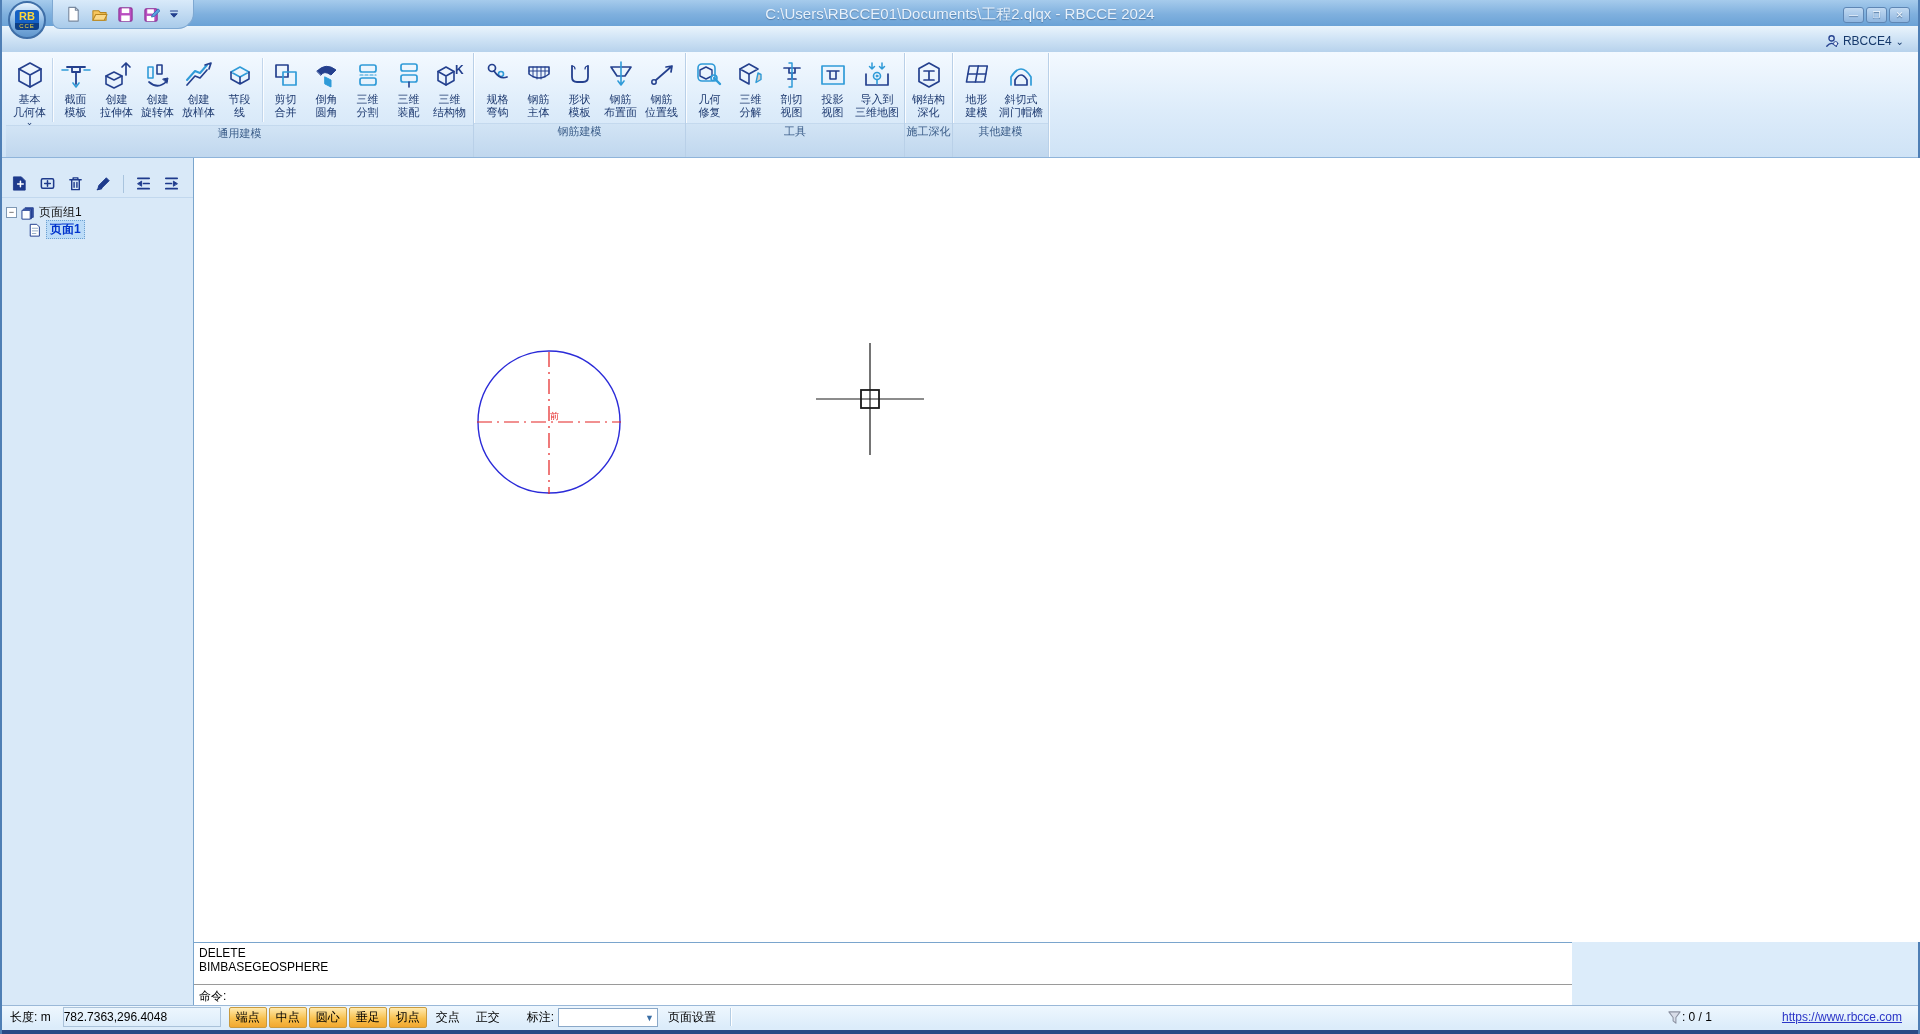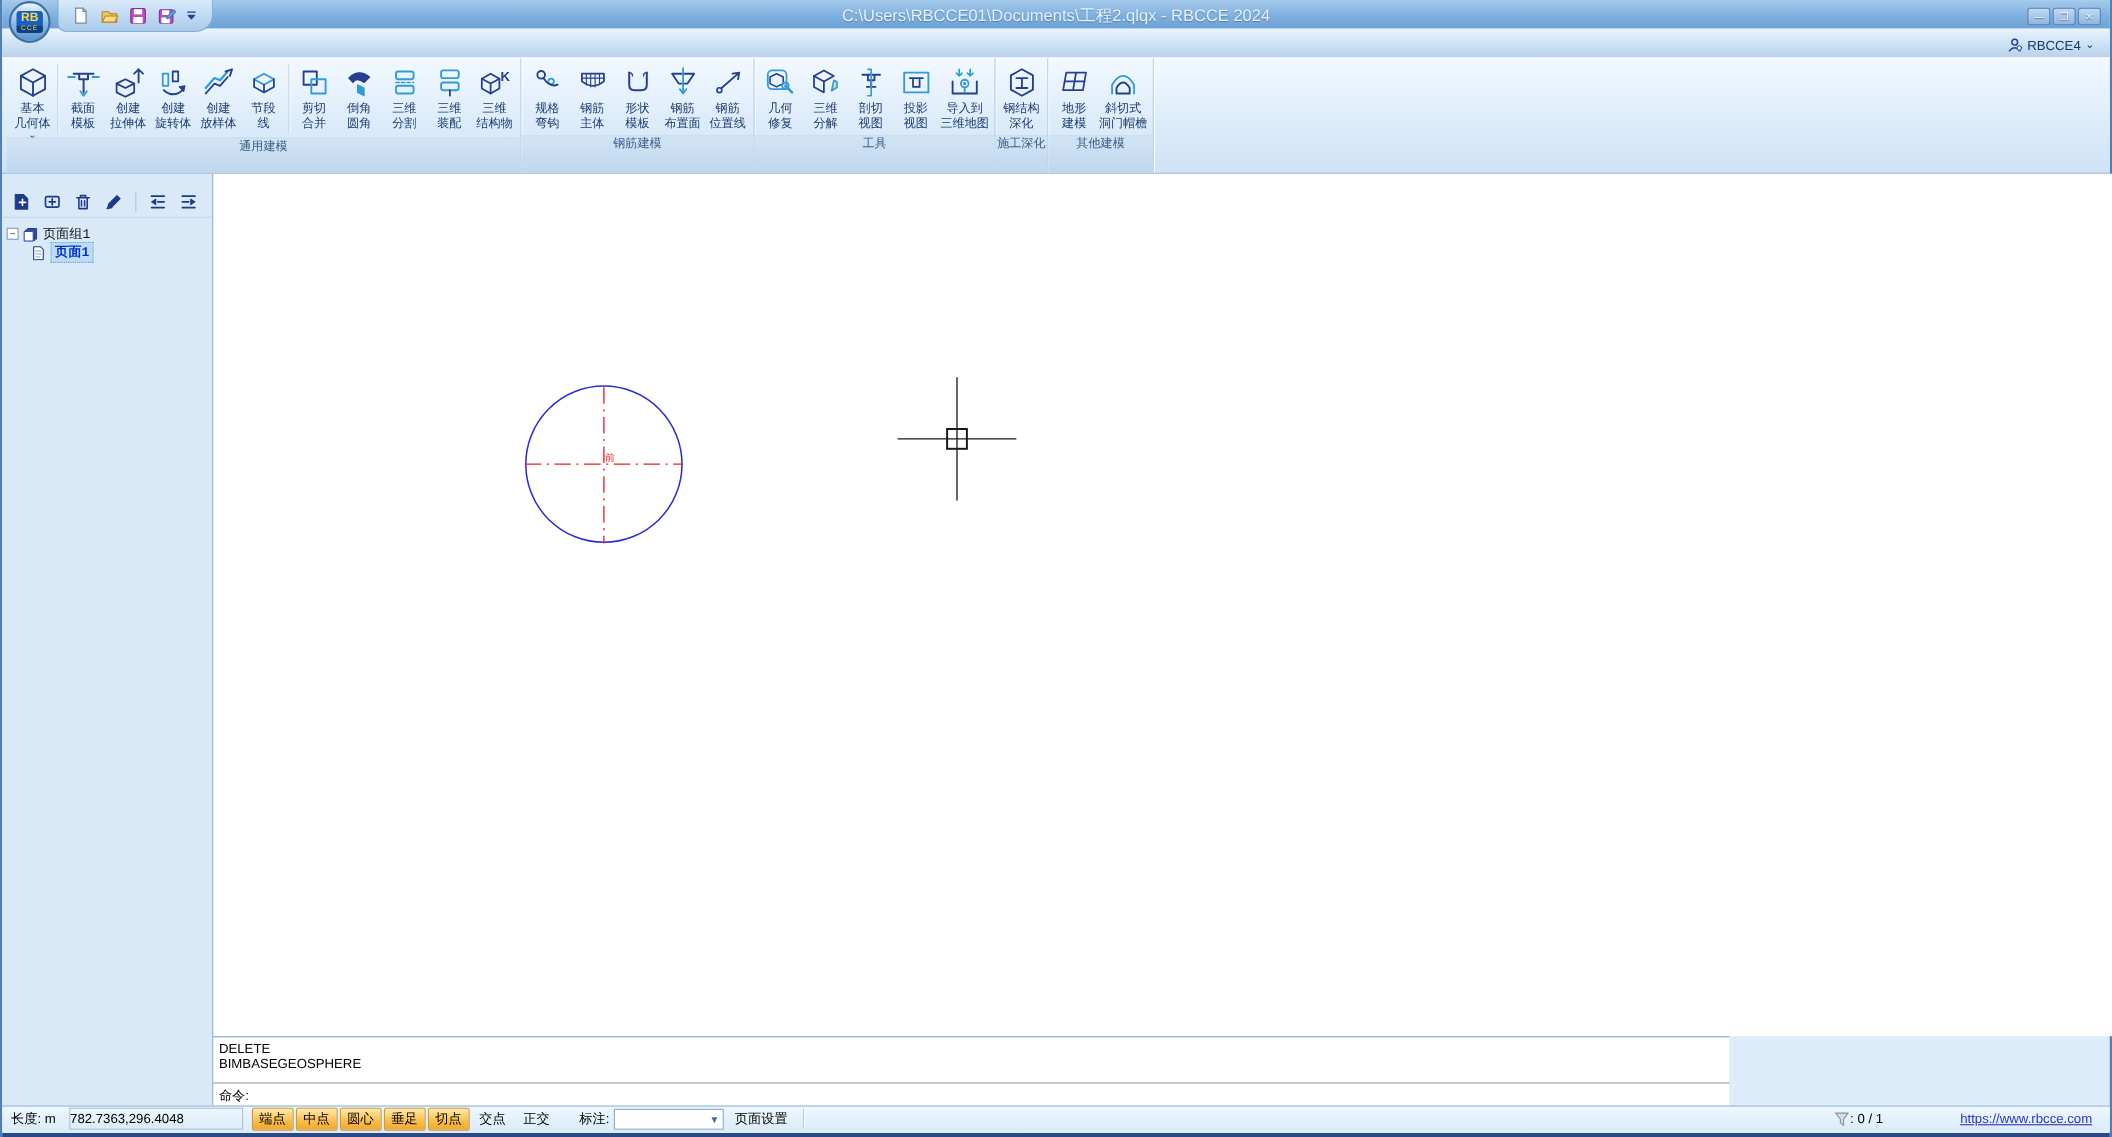--- a/index.html
+++ b/index.html
@@ -59,21 +59,21 @@
   #leftpanel { position:absolute; left:0; top:158px; width:192px; height:847px;
     background:#d9e9f8; border-right:1px solid #7aa5cd; }
   #lp-toolbar { margin-top:12px; height:28px; display:flex; align-items:center; gap:11px;
     padding:0 9px; border-bottom:1px solid #c2d8ee; }
   #lp-toolbar .icon { cursor:pointer; }
   .lp-sep { width:1px; height:18px; background:#a9c4de; }
   #tree { padding:6px 4px; }
   .tree-row { display:flex; align-items:center; gap:4px; height:17px; cursor:pointer; }
   .tree-expand { width:11px; height:11px; border:1px solid #7e98b4; background:#fff; color:#333;
     font-size:9px; line-height:9px; text-align:center; }
-  .tree-label { color:#111;font-family:Liberation Mono, monospace; }
+  .tree-label { color:#111; }
   .tree-row.selected .tree-label { color:#0033cc; font-weight:bold; background:#bcdcf8;
     padding:0 3px; border:1px dotted #6da0d0; }
   .tree-child { margin-left:22px; }
 
   
   #canvas { position:absolute; left:192px; top:158px; right:0; width:1726px; height:784px;
     background:#ffffff; cursor:crosshair; }
 
   
   #cmdpanel { position:absolute; left:192px; top:942px; width:1378px; height:63px; background:#fff;

